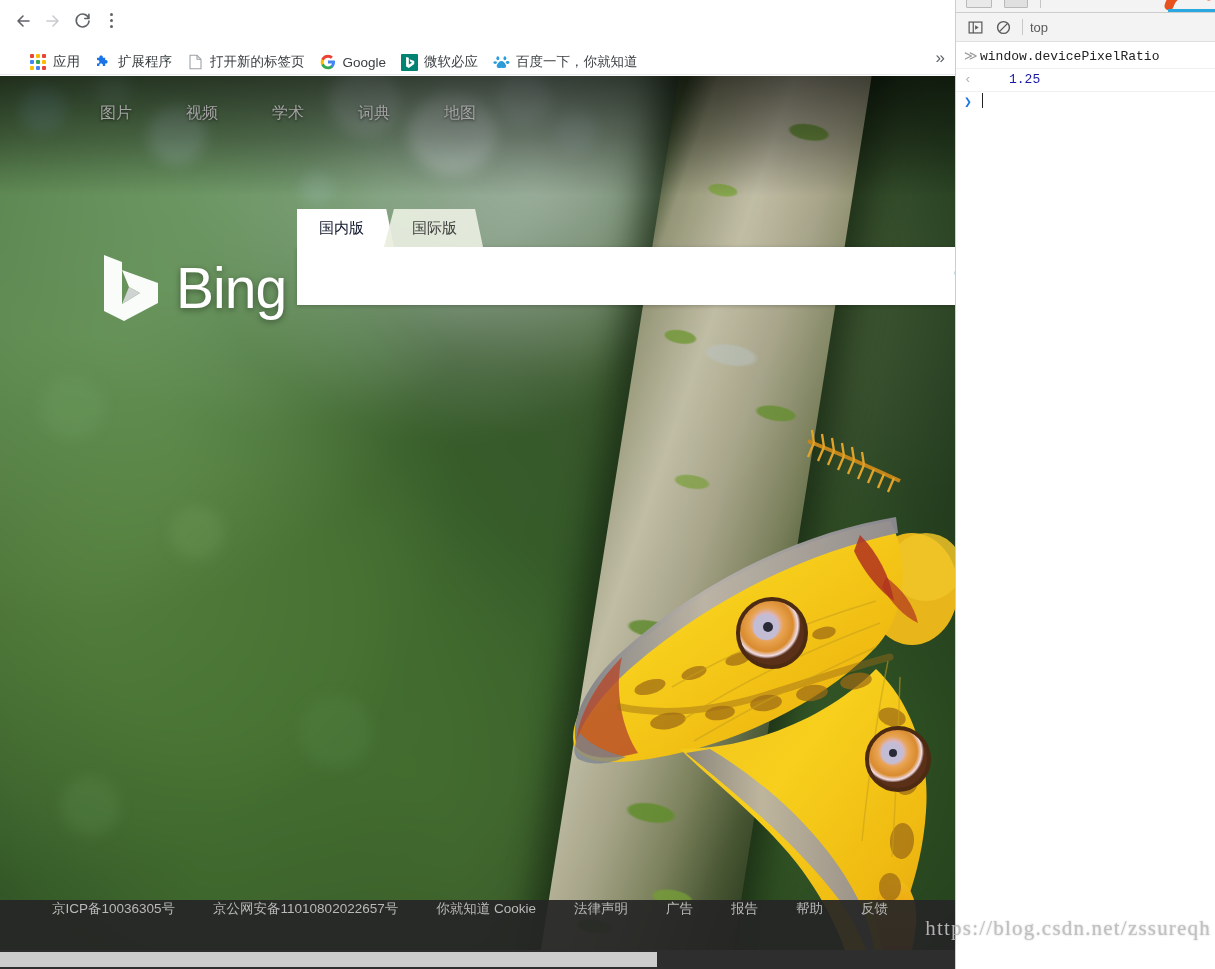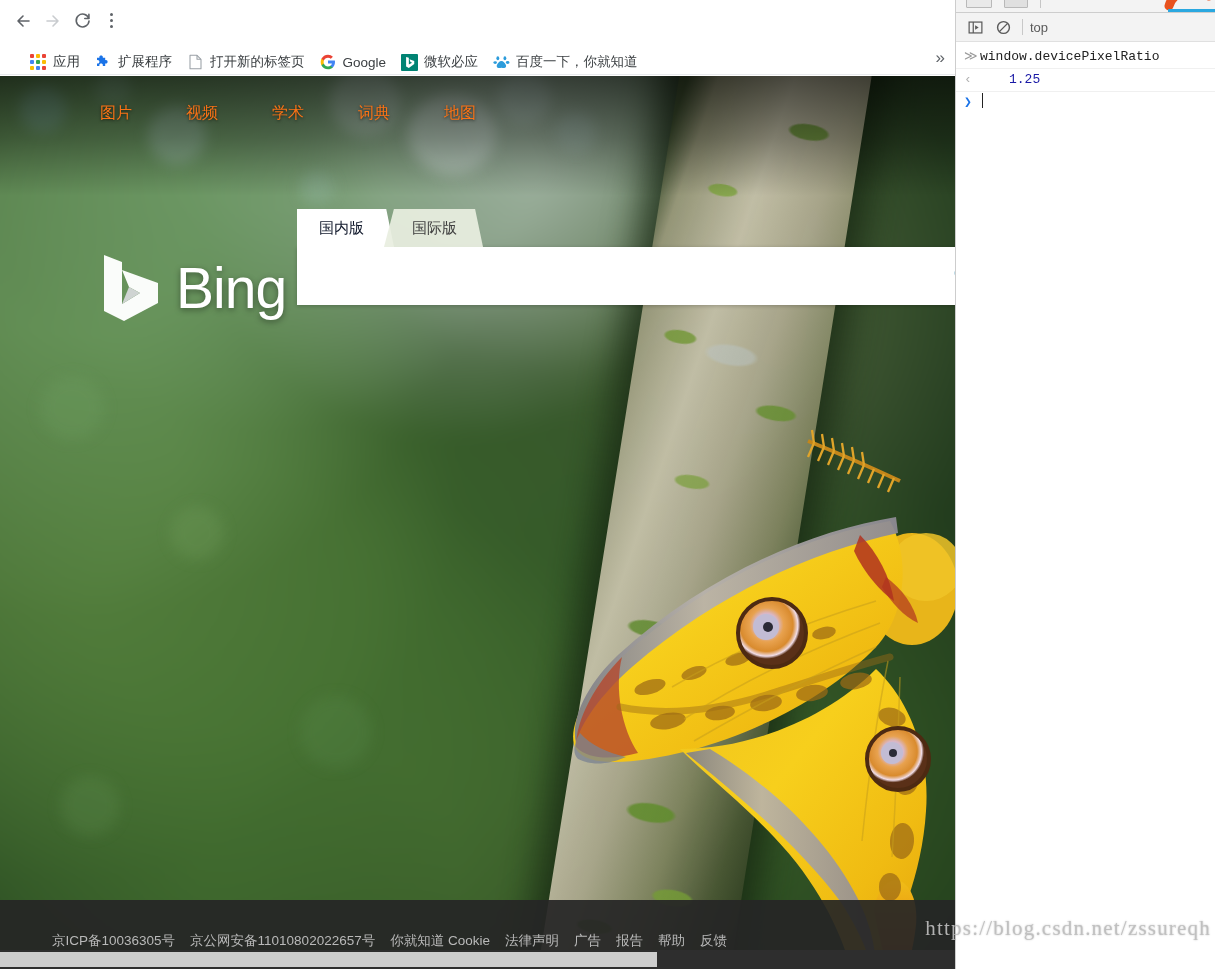--- a/index.html
+++ b/index.html
@@ -136,21 +136,21 @@
     background:linear-gradient(180deg, rgba(0,0,0,.62) 0%, rgba(0,0,0,.34) 52%, rgba(0,0,0,0) 100%);
     pointer-events:none;
   }
 
   
   .topnav {
     position:absolute; left:0; top:17px; height:40px; display:flex;
     align-items:center; padding-left:100px; gap:54px;
   }
   .topnav a {
-    color:#f97316; font-size:16px; text-decoration:none; cursor:pointer;
+    color:#a3a3a3; font-size:16px; text-decoration:none; cursor:pointer;
     text-shadow:0 1px 3px rgba(0,0,0,.6);
   }
 
   
   .searchwrap { position:absolute; left:297px; top:133px; width:700px; }
   .sbtabs { display:flex; height:38px; align-items:flex-end; }
   .sbtab {
     height:38px; line-height:38px; padding:0 22px; font-size:15px;
     color:#333; cursor:pointer; position:relative;
   }
@@ -166,22 +166,22 @@
   }
   .sbox input {
     flex:1 1 auto; border:0; outline:0; height:40px; font-size:18px;
     color:#222; background:transparent; font-family:"Liberation Sans", sans-serif;
   }
   .sbtn { flex:0 0 62px; height:58px; display:flex; align-items:center; justify-content:center; cursor:pointer; }
 
   
   .footer {
     position:absolute; left:0; right:0; bottom:19px; height:50px;
-    background:rgba(38,38,38,.93); display:flex; align-items:flex-end;
-    padding-left:52px; gap:15px;
+    background:rgba(38,38,38,.93); display:flex; align-items:flex-start;
+    padding-left:52px; gap:38px;
   }
   .footer a {
     color:#b9b9b9; font-size:13.5px; text-decoration:none; cursor:pointer;
     white-space:nowrap;
   }
 
   
   .hscroll {
     position:absolute; left:0; bottom:0; width:955px; height:19px;
     background:#2e2e2e;

